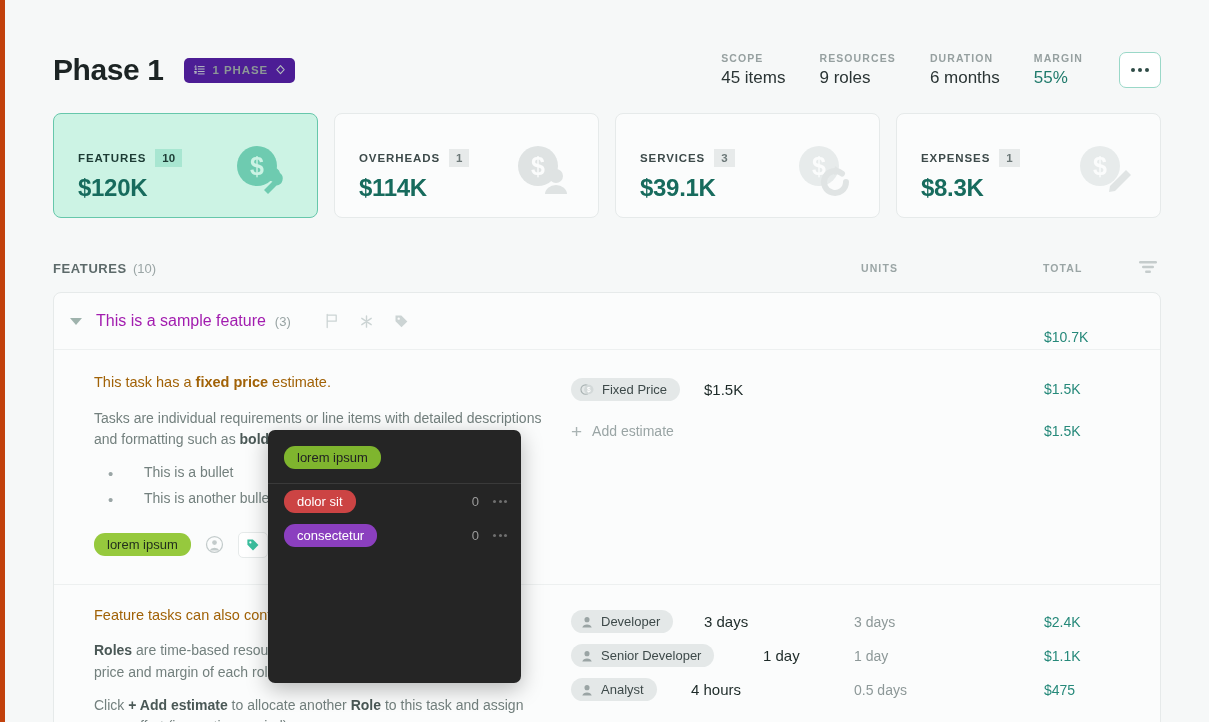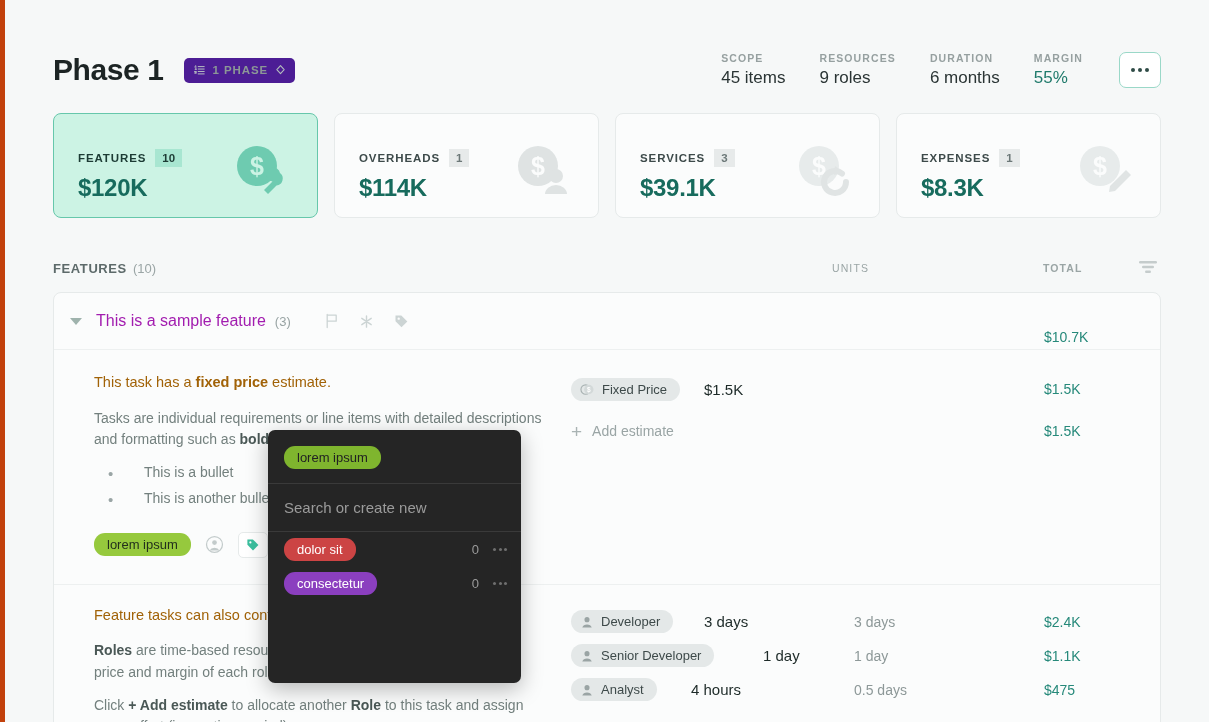--- a/index.html
+++ b/index.html
@@ -80,21 +80,21 @@
   .card-val { font-size: 24px; font-weight: 700; color: #176b5d; margin-top: 7px; letter-spacing: -0.3px; }
   .card-ico { position: absolute; right: 26px; top: 30px; opacity: 1; }
 
   
   .thead {
     position: absolute; left: 48px; top: 256px; right: 48px; height: 24px;
     display: flex; align-items: center;
   }
   .thead .t-title { font-size: 13px; font-weight: 700; letter-spacing: 0.6px; color: #5d6a6a; }
   .thead .t-count { font-size: 13px; color: #9aa5a5; margin-left: 6px; }
-  .col-units { position: absolute; left: 779px; font-size: 10.5px; font-weight: 400; letter-spacing: 1.1px; color: #9aa5a5; }
+  .col-units { position: absolute; left: 808px; font-size: 10.5px; font-weight: 700; letter-spacing: 1.1px; color: #9aa5a5; }
   .col-total { position: absolute; left: 990px; font-size: 10.5px; font-weight: 700; letter-spacing: 1.1px; color: #9aa5a5; }
   .filter-ico { position: absolute; right: 2px; top: 3px; cursor: pointer; }
 
   
   .panel {
     position: absolute; left: 48px; top: 292px; right: 48px; bottom: -40px;
     background: #fbfcfc; border: 1px solid #e6eaea; border-radius: 8px;
     overflow: hidden;
   }
   .feat-row {
@@ -444,21 +444,20 @@
           <span class="est-total">$3.98K</span>
         </div>
       </div>
     </div>
   </div>
 
   <div class="popup">
     <div class="popup-sel">
       <span class="ptag" id="sel-tag" style="background: rgb(127, 181, 46);">lorem ipsum</span>
     </div>
-    <div class="popup-search">Search or create new</div>
     <div class="popt-row">
       <span class="ptag" id="opt0" style="background: rgb(204, 68, 68);">dolor sit</span>
       <span class="popt-count">0</span>
       <span class="popt-dots">
           <i></i>
           <i></i>
           <i></i>
         </span>
     </div>
     <div class="popt-row">

